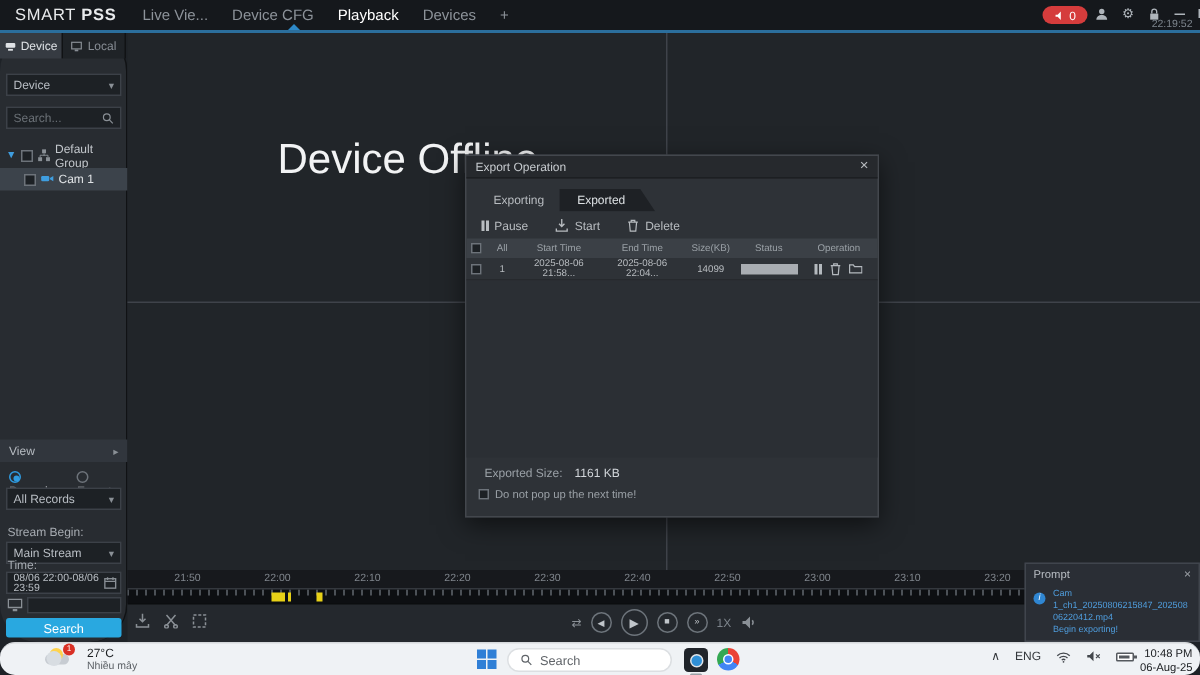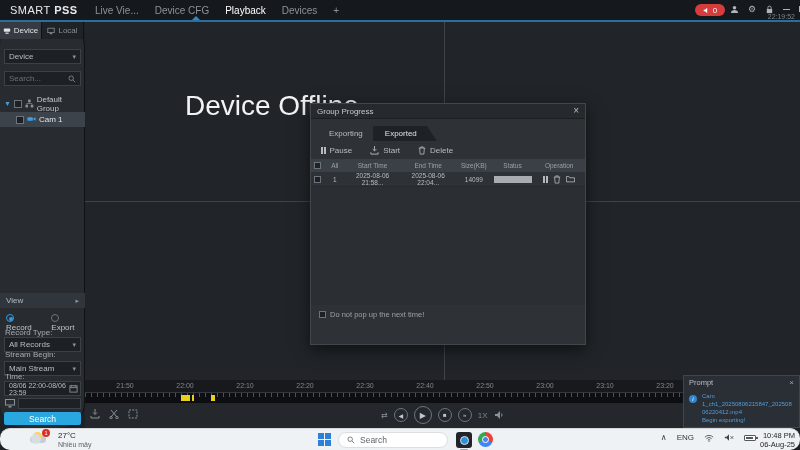--- a/index.html
+++ b/index.html
@@ -36,21 +36,21 @@
   .tree-row.group { top:74px; }
   .tree-row.cam { top:90px; background:#3c434b; padding-left:16px; color:#e0e3e6; }
   .cb { display:inline-block; width:8px; height:8px; border:1px solid #6d737a; background:#1d2125; flex:0 0 auto; }
   .tree-caret { color:#3f9ee0; font-size:7px; }
   .view-hdr { position:absolute; left:0; top:271px; width:85px; height:15px; background:#31363d; display:flex; align-items:center; font-size:8px; color:#b7bcc2; padding:0 6px; }
   .radios { position:absolute; left:6px; top:292px; display:flex; gap:10px; font-size:8px; color:#c0c4c8; align-items:center; }
   .radio { display:inline-block; width:8px; height:8px; border-radius:50%; border:1px solid #6d737a; position:relative; margin-right:2px; vertical-align:-1px; }
   .radio.sel { border-color:#2f9be0; }
   .radio.sel::after { content:""; position:absolute; left:1.5px; top:1.5px; width:4px; height:4px; border-radius:50%; background:#2f9be0; }
   .sb-label { position:absolute; left:5px; font-size:8px; color:#a6abb1; }
-  .lab-rec { top:306px; } .combo-rec { top:315px; }
+  .lab-rec { top:306px; } .combo-rec { top:303px; }
   .lab-str { top:328px; } .combo-str { top:339px; }
   .lab-time { top:350px; } .sb-time { top:359px; font-size:7px; padding-right:2px; }
   .sb-mini-icon { position:absolute; left:5px; top:377px; color:#8a9096; }
   .sb-mini-input { top:376px; left:18px; width:63px; height:11px; }
   .search-btn { position:absolute; left:4px; top:390px; width:77px; height:13px; background:#29a8e0; color:#fff; font-size:8.5px; border:none; border-radius:2px; display:flex; align-items:center; justify-content:center; }
 
   
   .video { position:absolute; left:85px; top:22px; width:715px; height:358px; background:#212529; }
   .vline { position:absolute; left:359px; top:0; width:1px; height:358px; background:#3f434a; }
   .hline { position:absolute; left:0; top:179px; width:715px; height:1px; background:#3f434a; }
@@ -316,21 +316,21 @@
           <svg width="10" height="10" viewBox="0 0 10 10">
             <path d="M1 4h2l3-3v8L3 6H1z" fill="#8a9096"></path>
             <path d="M7.5 3.5a2.5 2.5 0 0 1 0 3" fill="none" stroke="#8a9096"></path>
           </svg>
         </span>
     </div>
   </div>
 
   <div class="dialog">
     <div class="dlg-title">
-      <span>Group Progress</span>
+      <span>Export Operation</span>
       <span class="dlg-close">×</span>
     </div>
     <div class="dlg-tabs">
       <span class="dlg-tab">Exporting</span>
       <span class="dlg-tab active">Exported</span>
     </div>
     <div class="dlg-toolbar">
       <span class="tb-item">
         <span class="pause-g">
             <i></i>
@@ -383,20 +383,24 @@
         <svg width="8" height="9" viewBox="0 0 10 11">
             <path d="M1 2.5h8M3.5 2.5V1h3v1.5" fill="none" stroke="#b4b9be"></path>
             <path d="M2 2.5l.7 7.5h4.6l.7-7.5" fill="none" stroke="#b4b9be"></path>
           </svg>
         <svg width="9" height="8" viewBox="0 0 11 9">
             <path d="M.5 1.5h3l1 1.5h6v5H.5z" fill="none" stroke="#b4b9be"></path>
           </svg>
       </span>
     </div>
     <div class="tbl-body"></div>
+    <div class="dlg-footer">
+      <span class="lab">Exported Size:</span>
+      <span class="val">1161 KB</span>
+    </div>
     <div class="dlg-popup">
       <span class="cb2"></span>
       <span>Do not pop up the next time!</span>
     </div>
   </div>
 
   <div class="prompt">
     <div class="pr-title">
       <span>Prompt</span>
       <span class="pr-close">×</span>

